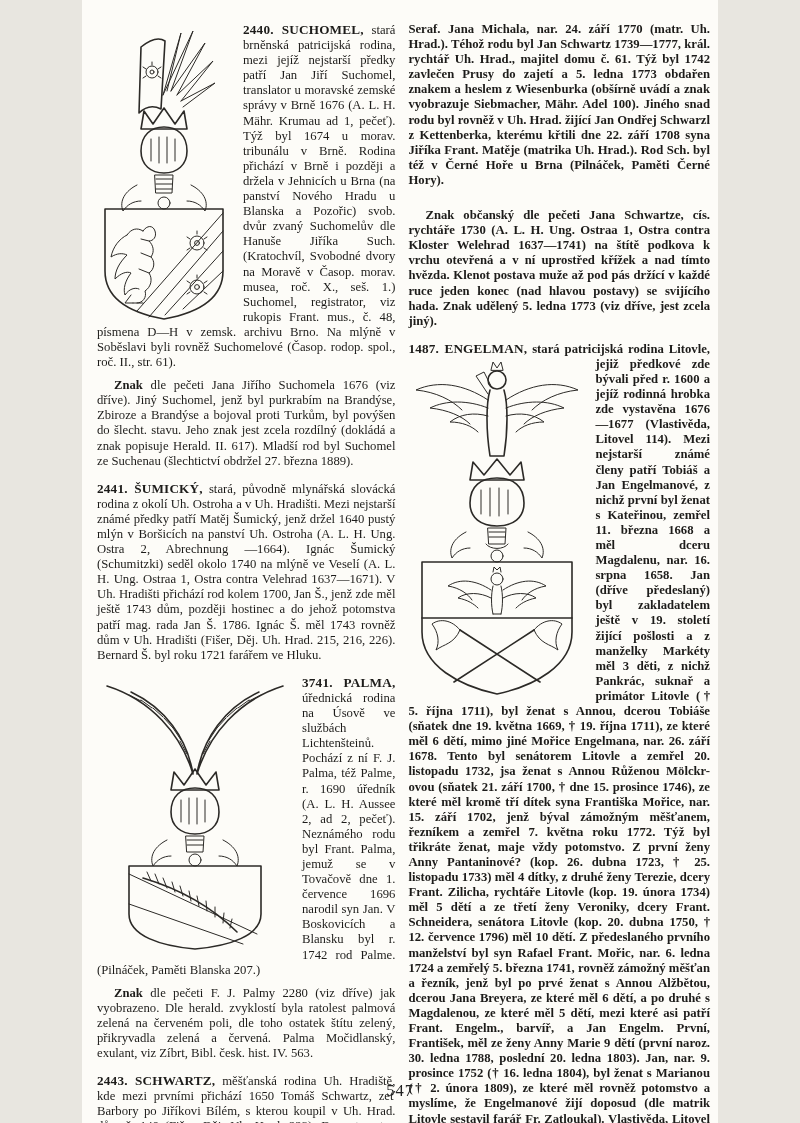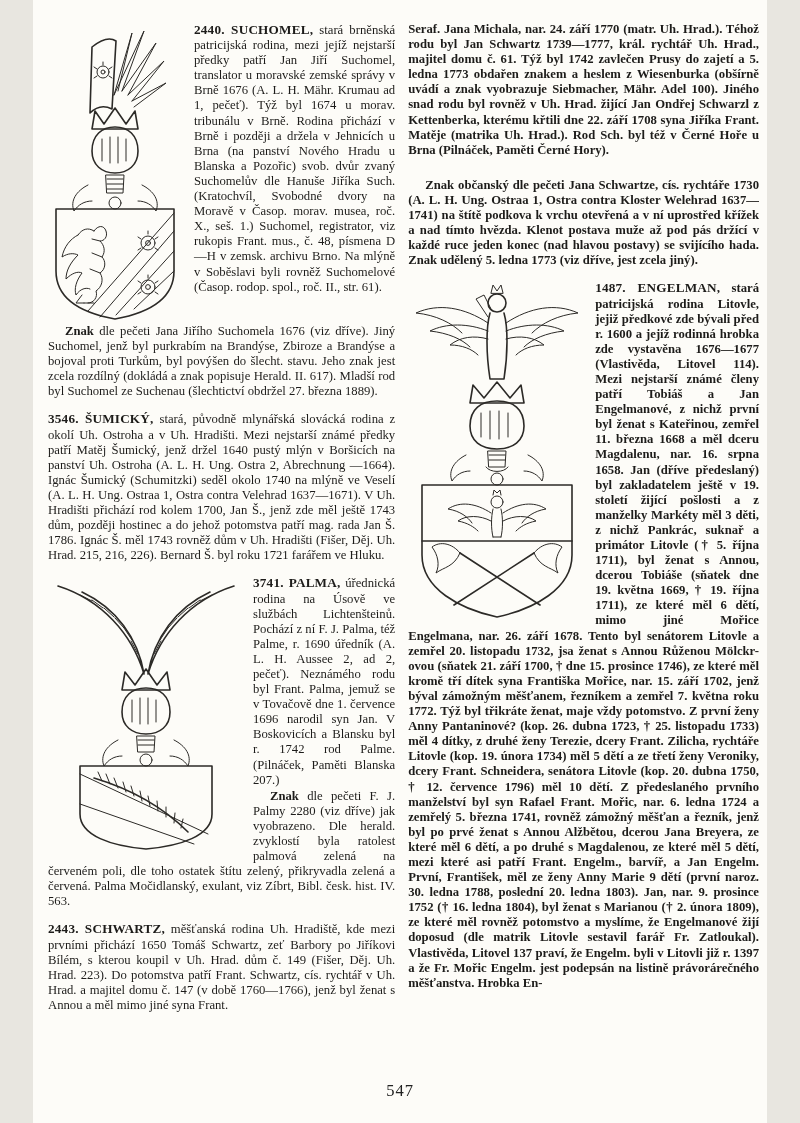--- a/index.html
+++ b/index.html
@@ -1,35 +1,35 @@
 <!DOCTYPE html>
 <html><head>
 <meta charset="utf-8">
 <style>
   html,body{margin:0;padding:0;}
   body{background:#e8e6e0;}
   .page{
     position:relative;
-    width:734px;height:1123px;
+    width:636px;height:1123px;
     margin:0 auto;
     background:#fdfcf8;
     color:#1d1c1a;
     font-family:"Liberation Serif","DejaVu Serif",serif;
     overflow:hidden;
     box-sizing:border-box;
     padding:22px 8px 0 15px;
   }
   .cols{display:flex;gap:13px;}
   .col{width:380px;font-size:12.7px;line-height:15.1px;text-align:justify;}
   .col.right{width:384px;font-weight:bold;}
   p.para{margin:0;padding:0;}
   .entry{clear:left;margin-top:12px;}
   .entry:first-child{margin-top:0;}
   b.head{font-size:13.2px;letter-spacing:.2px;}
-  p.znak{text-indent:17px;margin-top:1px;}
+  p.znak{text-indent:17px;margin-top:8px;}
   p.znak.clear{clear:left;}
   .arms{float:left;margin:3px 9px 3px 0;}
   .arms path,.arms line,.arms ellipse,.arms circle,.arms polyline{
     fill:none;stroke:#2c2a27;stroke-width:1.6;stroke-linecap:round;stroke-linejoin:round;
   }
   .arms .thin{stroke-width:1;}
   .pageno{
     position:absolute;left:0;bottom:22px;width:100%;
     text-align:center;font-size:16.5px;letter-spacing:1px;color:#222;
   }
@@ -80,21 +80,21 @@
           <span>stará brněnská patricijská rodina, mezi jejíž nejstarší předky patří Jan Jiří Suchomel, translator u moravské zemské správy v Brně 1676 (A. L. H. Mähr. Krumau ad 1, pečeť). Týž byl 1674 u morav. tribunálu v Brně. Rodina přichází v Brně i později a držela v Jehnicích u Brna (na panství Nového Hradu u Blanska a Pozořic) svob. dvůr zvaný Suchomelův dle Hanuše Jiříka Such. (Kratochvíl, Svobodné dvory na Moravě v Časop. morav. musea, roč. X., seš. 1.) Suchomel, registrator, viz rukopis Frant. mus., č. 48, písmena D—H v zemsk. archivu Brno. Na mlýně v Soběslavi byli rovněž Suchomelové (Časop. rodop. spol., roč. II., str. 61).</span>
         </p>
         <p class="para znak clear">
           <b>Znak</b>
           <span>dle pečeti Jana Jiřího Suchomela 1676 (viz dříve). Jiný Suchomel, jenž byl purkrabím na Brandýse, Zbiroze a Brandýse a bojoval proti Turkům, byl povýšen do šlecht. stavu. Jeho znak jest zcela rozdílný (dokládá a znak popisuje Herald. II. 617). Mladší rod byl Suchomel ze Suchenau (šlechtictví obdržel 27. března 1889).</span>
         </p>
       </div>
 
       <div class="entry">
         <p class="para">
-          <b class="head">3546. ŠUMICKÝ,</b>
+          <b class="head">2441. ŠUMICKÝ,</b>
           <span>stará, původně mlynářská slovácká rodina z okolí Uh. Ostroha a v Uh. Hradišti. Mezi nejstarší známé předky patří Matěj Šumický, jenž držel 1640 pustý mlýn v Boršicích na panství Uh. Ostroha (A. L. H. Ung. Ostra 2, Abrechnung —1664). Ignác Šumický (Schumitzki) seděl okolo 1740 na mlýně ve Veselí (A. L. H. Ung. Ostraa 1, Ostra contra Velehrad 1637—1671). V Uh. Hradišti přichází rod kolem 1700, Jan Š., jenž zde měl ještě 1743 dům, později hostinec a do jehož potomstva patří mag. rada Jan Š. 1786. Ignác Š. měl 1743 rovněž dům v Uh. Hradišti (Fišer, Děj. Uh. Hrad. 215, 216, 226). Bernard Š. byl roku 1721 farářem ve Hluku.</span>
         </p>
       </div>
 
       <div class="entry">
         <p class="para">
           <b class="head">3741. PALMA,</b>
           <svg class="arms" width="196" height="272" viewBox="0 0 196 272" aria-hidden="true">
 
             <path d="M96,96 C84,56 54,22 10,8 M96,96 C90,60 68,30 34,14"></path>

